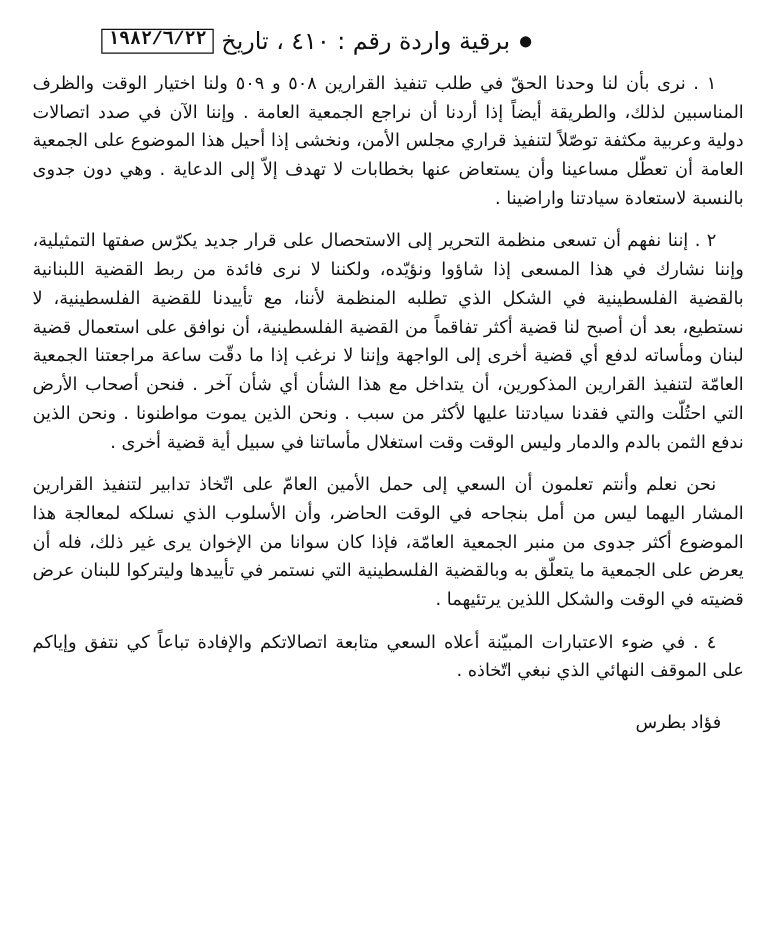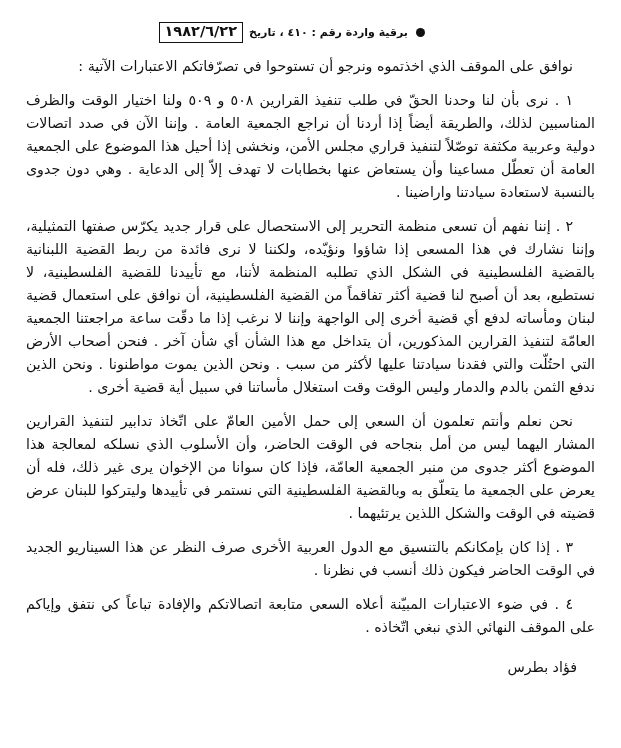--- a/index.html
+++ b/index.html
@@ -33,32 +33,33 @@
   }
   .header-bullet {
     width: 9px;
     height: 9px;
     border-radius: 50%;
     background: #111;
     flex: 0 0 auto;
     margin-left: 2px;
   }
   .header-text {
-    font-size: 11px;
-    font-weight: bold;
+    font-size: 19px;
+    font-weight: normal;
     letter-spacing: 0.2px;
     white-space: nowrap;
   }
   .header-date-box {
     border: 1.6px solid #111;
     padding: 0px 5px 2px 5px;
     font-size: 14.5px;
     font-weight: bold;
     line-height: 1.15;
     white-space: nowrap;
+    font-family: Liberation Mono, monospace;
   }
 
   
   .body-block {
     font-size: 14.2px;
     line-height: 1.62;
     text-align: justify;
     text-justify: inter-word;
   }
   p.para {
@@ -67,55 +68,51 @@
   }
   p.para.gap-before {
     margin-top: 11px;
   }
 
   .signature {
     margin-top: 20px;
     font-size: 14.2px;
     text-align: right;
     padding-right: 18px;
+    font-family: Liberation Serif, serif;
   }
 </style>
 </head>
 <body>
 
 <div class="page">
 
   <div class="doc-header">
     <span class="header-bullet"></span>
     <span class="header-text">برقية واردة رقم : ٤١٠ ، تاريخ</span>
     <span class="header-date-box">١٩٨٢/٦/٢٢</span>
   </div>
 
   <div class="body-block">
 
-    <p class="para">نوافق على الموقف الذي اخذتموه ونرجو أن تستوحوا في تصرّفاتكم الاعتبارات الآتية :</p>
 
     <p class="para gap-before">
       <span>١ .</span>
       <span>نرى بأن لنا وحدنا الحقّ في طلب تنفيذ القرارين ٥٠٨ و ٥٠٩ ولنا اختيار الوقت والظرف المناسبين لذلك، والطريقة أيضاً إذا أردنا أن نراجع الجمعية العامة . وإننا الآن في صدد اتصالات دولية وعربية مكثفة توصّلاً لتنفيذ قراري مجلس الأمن، ونخشى إذا أحيل هذا الموضوع على الجمعية العامة أن تعطّل مساعينا وأن يستعاض عنها بخطابات لا تهدف إلاّ إلى الدعاية . وهي دون جدوى بالنسبة لاستعادة سيادتنا واراضينا .</span>
     </p>
 
     <p class="para gap-before">
       <span>٢ .</span>
       <span>إننا نفهم أن تسعى منظمة التحرير إلى الاستحصال على قرار جديد يكرّس صفتها التمثيلية، وإننا نشارك في هذا المسعى إذا شاؤوا ونؤيّده، ولكننا لا نرى فائدة من ربط القضية اللبنانية بالقضية الفلسطينية في الشكل الذي تطلبه المنظمة لأننا، مع تأييدنا للقضية الفلسطينية، لا نستطيع، بعد أن أصبح لنا قضية أكثر تفاقماً من القضية الفلسطينية، أن نوافق على استعمال قضية لبنان ومأساته لدفع أي قضية أخرى إلى الواجهة وإننا لا نرغب إذا ما دقّت ساعة مراجعتنا الجمعية العامّة لتنفيذ القرارين المذكورين، أن يتداخل مع هذا الشأن أي شأن آخر . فنحن أصحاب الأرض التي احتُلّت والتي فقدنا سيادتنا عليها لأكثر من سبب . ونحن الذين يموت مواطنونا . ونحن الذين ندفع الثمن بالدم والدمار وليس الوقت وقت استغلال مأساتنا في سبيل أية قضية أخرى .</span>
     </p>
 
     <p class="para gap-before">
       <span>نحن نعلم وأنتم تعلمون أن السعي إلى حمل الأمين العامّ على اتّخاذ تدابير لتنفيذ القرارين المشار اليهما ليس من أمل بنجاحه في الوقت الحاضر، وأن الأسلوب الذي نسلكه لمعالجة هذا الموضوع أكثر جدوى من منبر الجمعية العامّة، فإذا كان سوانا من الإخوان يرى غير ذلك، فله أن يعرض على الجمعية ما يتعلّق به وبالقضية الفلسطينية التي نستمر في تأييدها وليتركوا للبنان عرض قضيته في الوقت والشكل اللذين يرتئيهما .</span>
     </p>
 
-    <p class="para gap-before">
-      <span>٣ .</span>
-      <span>إذا كان بإمكانكم بالتنسيق مع الدول العربية الأخرى صرف النظر عن هذا السيناريو الجديد في الوقت الحاضر فيكون ذلك أنسب في نظرنا .</span>
-    </p>
 
     <p class="para gap-before">
       <span>٤ .</span>
       <span>في ضوء الاعتبارات المبيّنة أعلاه السعي متابعة اتصالاتكم والإفادة تباعاً كي نتفق وإياكم على الموقف النهائي الذي نبغي اتّخاذه .</span>
     </p>
 
   </div>
 
   <div class="signature">فؤاد بطرس</div>
 

